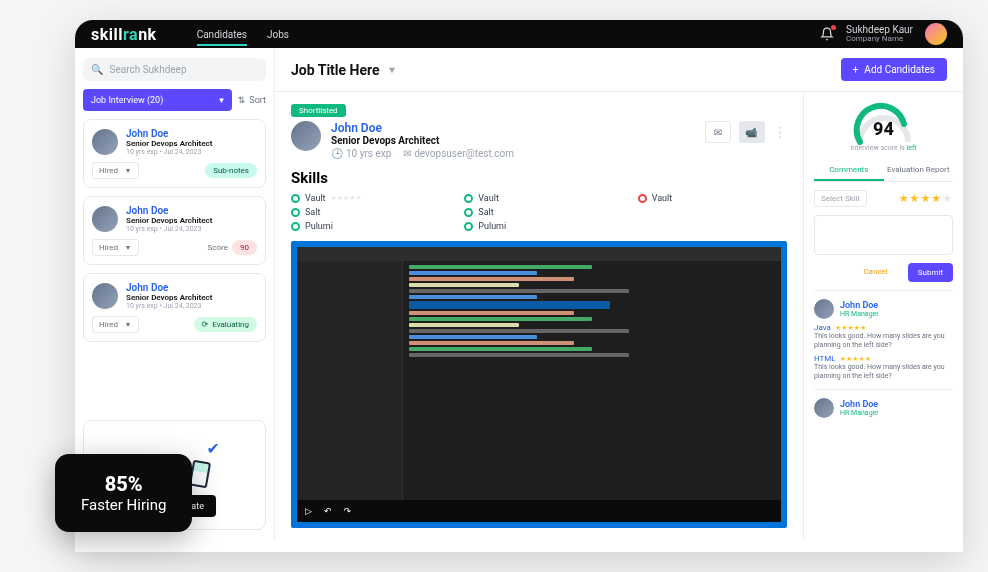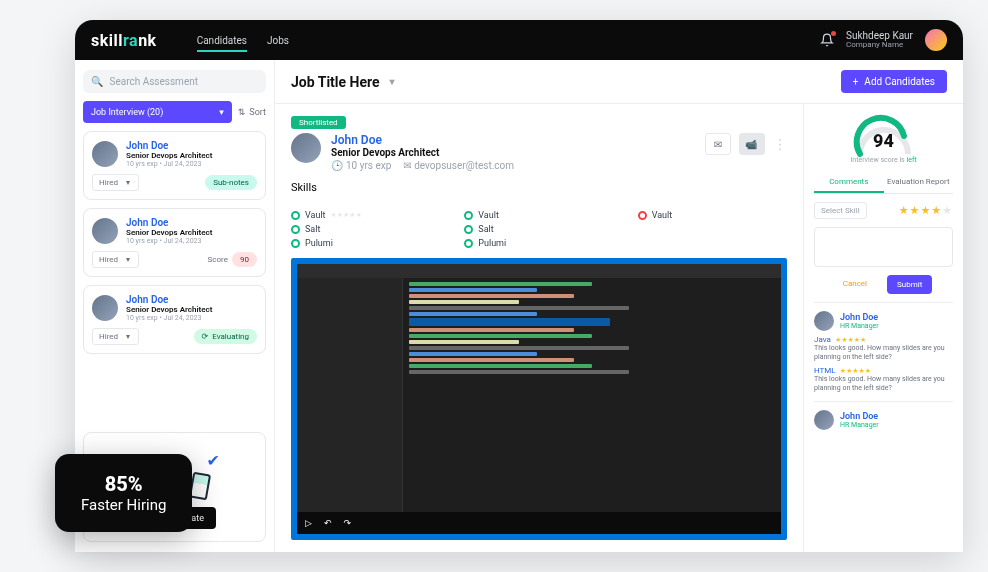--- a/index.html
+++ b/index.html
@@ -4,21 +4,21 @@
 <style>
   * { box-sizing: border-box; margin: 0; padding: 0; font-family: -apple-system, BlinkMacSystemFont, "Segoe UI", Roboto, sans-serif; }
   body { background:#f4f5f7; width:988px; height:572px; overflow:hidden; position:relative; }
   .device {
     position:absolute; top:20px; left:75px; right:25px; bottom:20px;
     background:#fff; border-radius:18px 18px 0 0; box-shadow:0 10px 40px rgba(0,0,0,.15);
     overflow:hidden;
   }
 
   
-  .topbar { height:40px; background:#0b0b0b; display:flex; align-items:center; padding:0 16px; color:#fff; }
+  .topbar { height:28px; background:#0b0b0b; display:flex; align-items:center; padding:0 16px; color:#fff; }
   .brand { font-size:16px; font-weight:700; letter-spacing:.5px; }
   .brand .accent { color:#2dd4bf; }
   .tabs { display:flex; gap:20px; margin-left:40px; font-size:10px; color:#d1d5db; }
   .tabs .tab { padding:12px 0; position:relative; cursor:pointer; }
   .tabs .tab.active::after { content:""; position:absolute; left:0; right:0; bottom:6px; height:2px; background:#2dd4bf; }
   .spacer { flex:1; }
   .topbar-right { display:flex; align-items:center; gap:12px; font-size:10px; color:#d1d5db; }
   .bell { width:14px; height:14px; position:relative; }
   .bell::after { content:""; position:absolute; top:-2px; right:-2px; width:5px; height:5px; background:#ef4444; border-radius:50%; }
   .avatar { width:22px; height:22px; border-radius:50%; background:linear-gradient(135deg,#f472b6,#facc15); }
@@ -73,21 +73,21 @@
   .detail-ava { width:30px; height:30px; border-radius:50%; background:linear-gradient(135deg,#64748b,#94a3b8); }
   .detail-name { font-size:12px; color:#2563eb; font-weight:600; }
   .detail-role { font-size:10px; font-weight:700; color:#111; }
   .detail-meta { font-size:10px; color:#9ca3af; display:flex; gap:12px; margin-top:2px; }
   .detail-actions { margin-left:auto; display:flex; gap:8px; align-items:center; }
   .icon-btn { width:26px; height:22px; border:1px solid #e5e7eb; border-radius:3px; display:flex; align-items:center; justify-content:center; font-size:10px; color:#6b7280; }
   .icon-btn.cam { background:#e5e7eb; }
   .more { color:#cbd5e1; font-size:14px; cursor:pointer; }
 
   .skills-block { margin-top:10px; }
-  .skills-title { font-size:11px; font-weight:400; margin-bottom:16px; }
+  .skills-title { font-size:15px; font-weight:700; margin-bottom:6px; }
   .skills-grid { display:grid; grid-template-columns:repeat(3,1fr); gap:4px 24px; font-size:9px; color:#374151; }
   .skill { display:flex; align-items:center; gap:5px; }
   .dot-i { width:9px; height:9px; border-radius:50%; border:2px solid; display:inline-block; }
   .green { border-color:#10b981; }
   .red { border-color:#ef4444; }
   .stars-sm { color:#e5e7eb; font-size:7px; }
 
   .video-wrap { margin-top:10px; flex:1; background:#0074d9; border:6px solid #0074d9; border-radius:2px; position:relative; min-height:180px; display:flex; flex-direction:column; }
   .ide { flex:1; background:#1e1e1e; display:flex; }
   .ide-top { height:14px; background:#2d2d2d; position:absolute; top:0; left:0; right:0; }
@@ -114,21 +114,21 @@
 
   .rail-tabs { display:flex; font-size:8px; border-bottom:1px solid #e5e7eb; }
   .rail-tab { flex:1; text-align:center; padding:5px 0; color:#6b7280; cursor:pointer; }
   .rail-tab.active { color:#10b981; border-bottom:2px solid #10b981; }
 
   .rating-row { display:flex; align-items:center; justify-content:space-between; }
   .select-skill { font-size:8px; color:#9ca3af; border:1px solid #e5e7eb; border-radius:3px; padding:3px 6px; }
   .stars { color:#fbbf24; font-size:11px; letter-spacing:1px; }
   .stars .off { color:#e5e7eb; }
   .comment-box { border:1px solid #e5e7eb; border-radius:4px; height:40px; }
-  .rail-btns { display:flex; gap:12px; justify-content:center; }
+  .rail-btns { display:flex; gap:12px; justify-content:flex-end; }
   .btn-cancel { font-size:8px; color:#f59e0b; padding:4px 8px; cursor:pointer; }
   .btn-submit { font-size:8px; background:#5b48ff; color:#fff; padding:5px 10px; border-radius:4px; cursor:pointer; }
 
   .comment { border-top:1px solid #eee; padding-top:8px; }
   .c-head { display:flex; gap:6px; align-items:center; }
   .c-ava { width:20px; height:20px; border-radius:50%; background:linear-gradient(135deg,#64748b,#94a3b8); }
   .c-name { font-size:9px; color:#2563eb; font-weight:600; }
   .c-role { font-size:7px; color:#10b981; }
   .c-skill { font-size:8px; color:#2563eb; margin-top:4px; display:flex; align-items:center; gap:4px; }
   .c-stars { color:#fbbf24; font-size:7px; }
@@ -168,21 +168,21 @@
       </div>
       <div class="avatar"></div>
     </div>
   </div>
 
   <div class="main">
 
     <div class="sidebar">
       <div class="search-box">
         <span>🔍</span>
-        <span>Search Assessment</span>
+        <span>Search Sukhdeep</span>
       </div>
       <div class="filter-row">
         <div class="filter-pill">
           <span>Job Interview (20)</span>
           <span>▾</span>
         </div>
         <div class="sort">
           <span>⇅</span>
           <span>Sort</span>
         </div>

